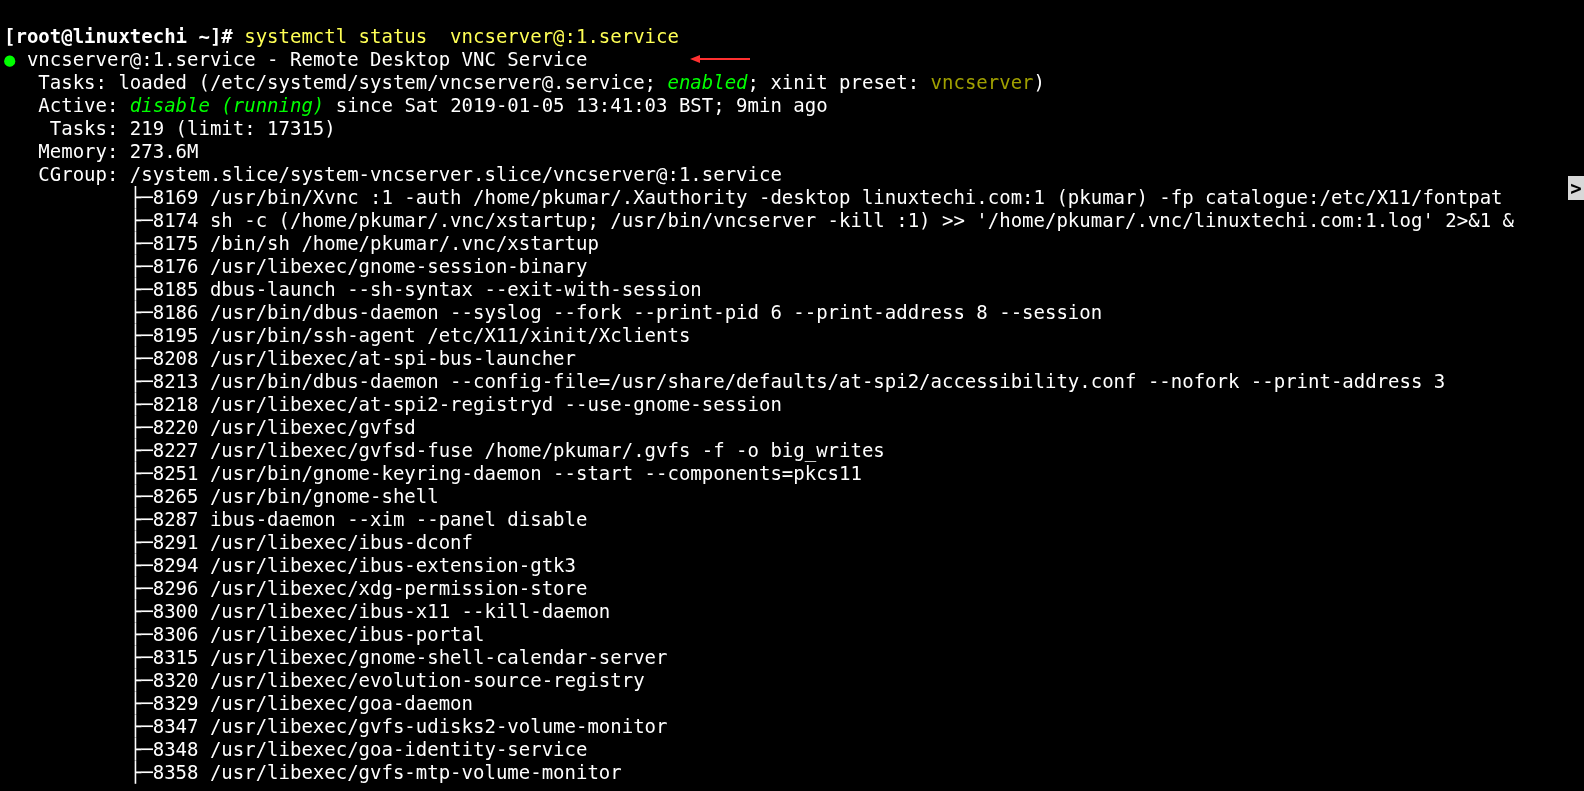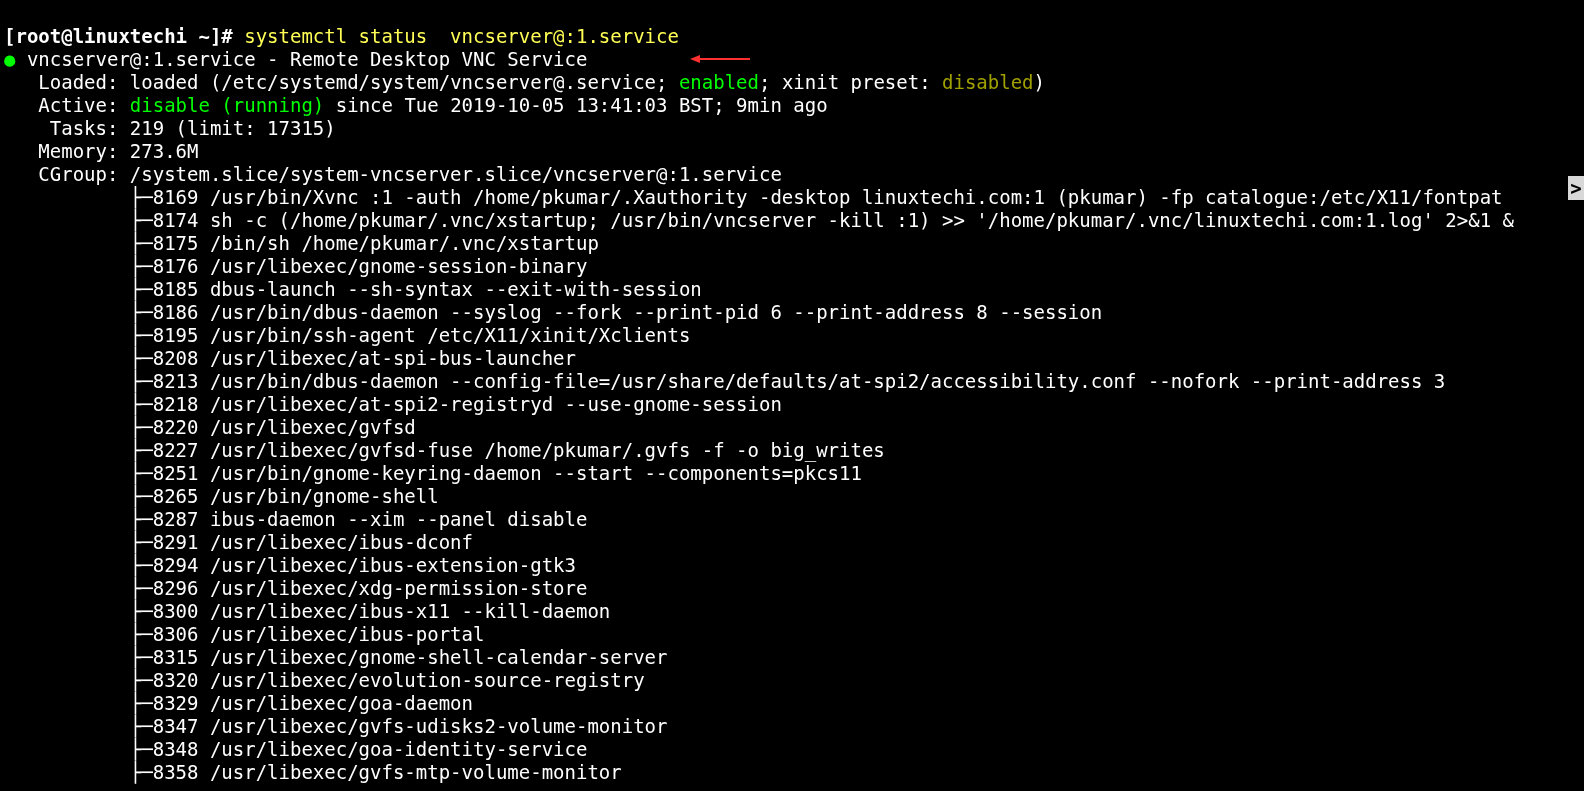--- a/index.html
+++ b/index.html
@@ -15,21 +15,21 @@
     overflow: hidden;
   }
   .term {
     white-space: pre;
     padding: 2px 4px 0 4px;
     position: relative;
   }
   .prompt { color: #ffffff; font-weight: bold; }
   .cmd    { color: #ffff55; }
   .bullet { color: #00ff00; }
-  .green  { color: #00ff00; }
+  .green  { color: #00ff00; font-style: italic; }
   .yellow2{ color: #a0a000; }
   .arrow {
     position: absolute;
     left: 690px;
     top: 8px;
     width: 60px;
     height: 8px;
     pointer-events: none;
   }
   .arrow svg { display:block; }
@@ -45,22 +45,22 @@
     line-height:24px;
     font-weight:bold;
   }
 </style>
 </head>
 <body>
 
 <div class="term">
 <span class="prompt">[root@linuxtechi ~]# </span><span class="cmd">systemctl status  vncserver@:1.service</span>
 <span class="bullet">●</span> <span>vncserver@:1.service - Remote Desktop VNC Service</span>
-<span>   Loaded: </span><span>loaded (/etc/systemd/system/vncserver@.service; </span><span class="green">enabled</span><span>; xinit preset: </span><span class="yellow2">disabled</span><span>)</span>
-<span>   Active: </span><span class="green">disable (running)</span><span> since Tue 2019-10-05 13:41:03 BST; 9min ago</span>
+<span>   Tasks: </span><span>loaded (/etc/systemd/system/vncserver@.service; </span><span class="green">enabled</span><span>; xinit preset: </span><span class="yellow2">vncserver</span><span>)</span>
+<span>   Active: </span><span class="green">disable (running)</span><span> since Sat 2019-01-05 13:41:03 BST; 9min ago</span>
 <span>    Tasks: 219 (limit: 17315)</span>
 <span>   Memory: 273.6M</span>
 <span>   CGroup: /system.slice/system-vncserver.slice/vncserver@:1.service</span>
 <div id="process-tree">           ├─8169 /usr/bin/Xvnc :1 -auth /home/pkumar/.Xauthority -desktop linuxtechi.com:1 (pkumar) -fp catalogue:/etc/X11/fontpat
            ├─8174 sh -c (/home/pkumar/.vnc/xstartup; /usr/bin/vncserver -kill :1) &gt;&gt; '/home/pkumar/.vnc/linuxtechi.com:1.log' 2&gt;&amp;1 &amp;
            ├─8175 /bin/sh /home/pkumar/.vnc/xstartup
            ├─8176 /usr/libexec/gnome-session-binary
            ├─8185 dbus-launch --sh-syntax --exit-with-session
            ├─8186 /usr/bin/dbus-daemon --syslog --fork --print-pid 6 --print-address 8 --session
            ├─8195 /usr/bin/ssh-agent /etc/X11/xinit/Xclients

